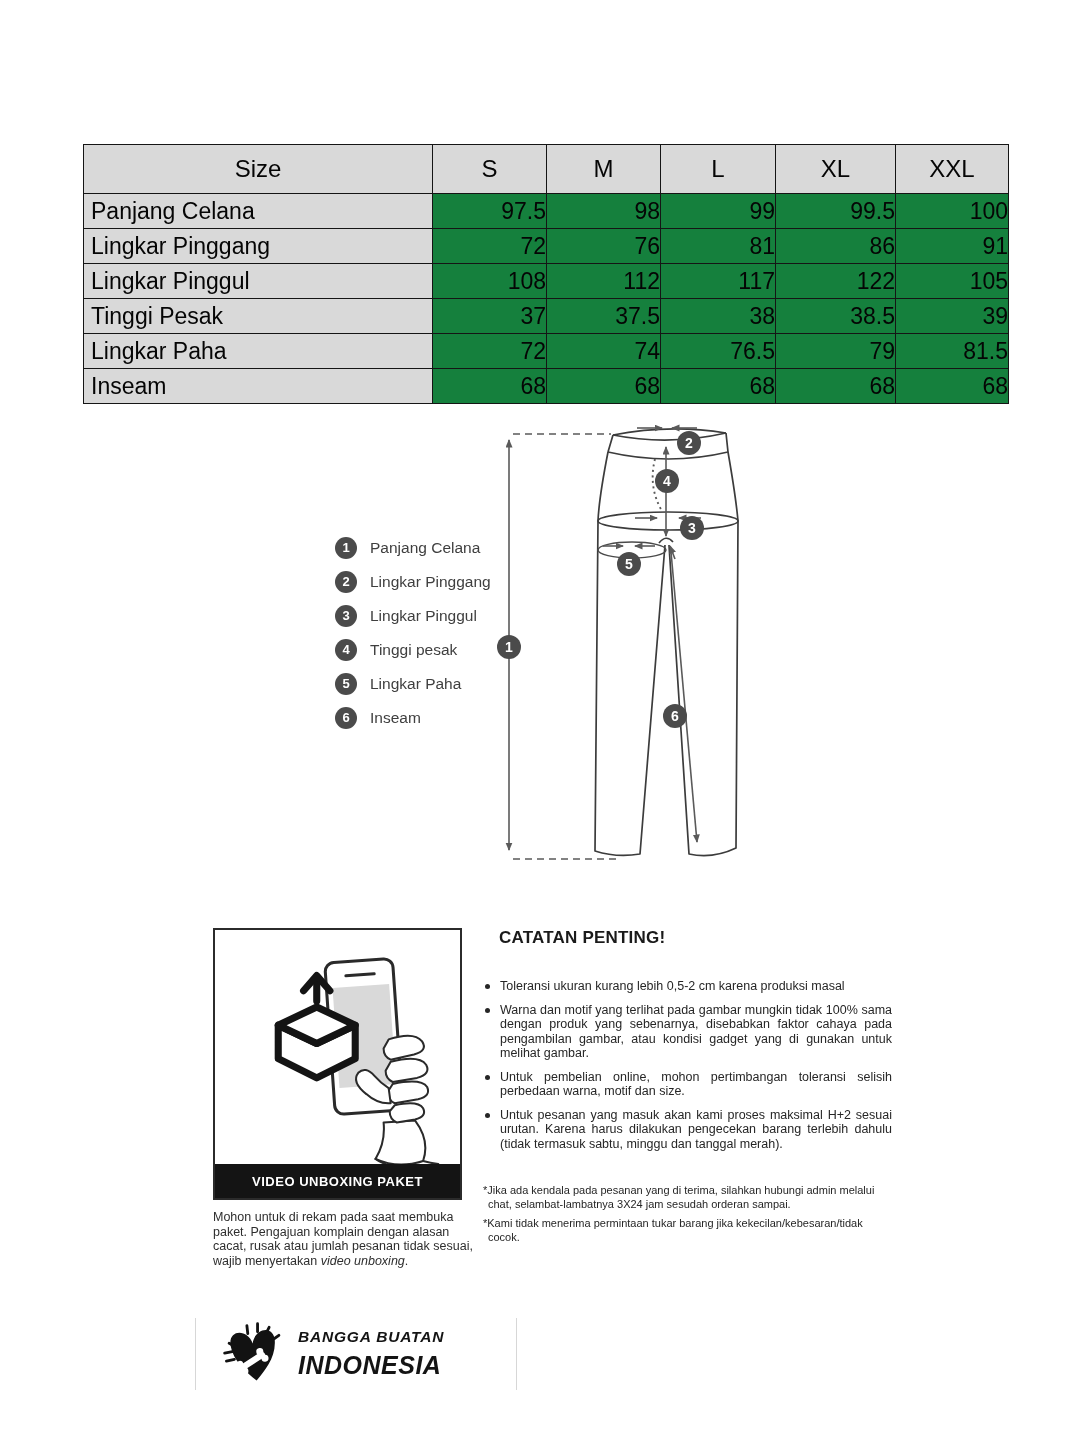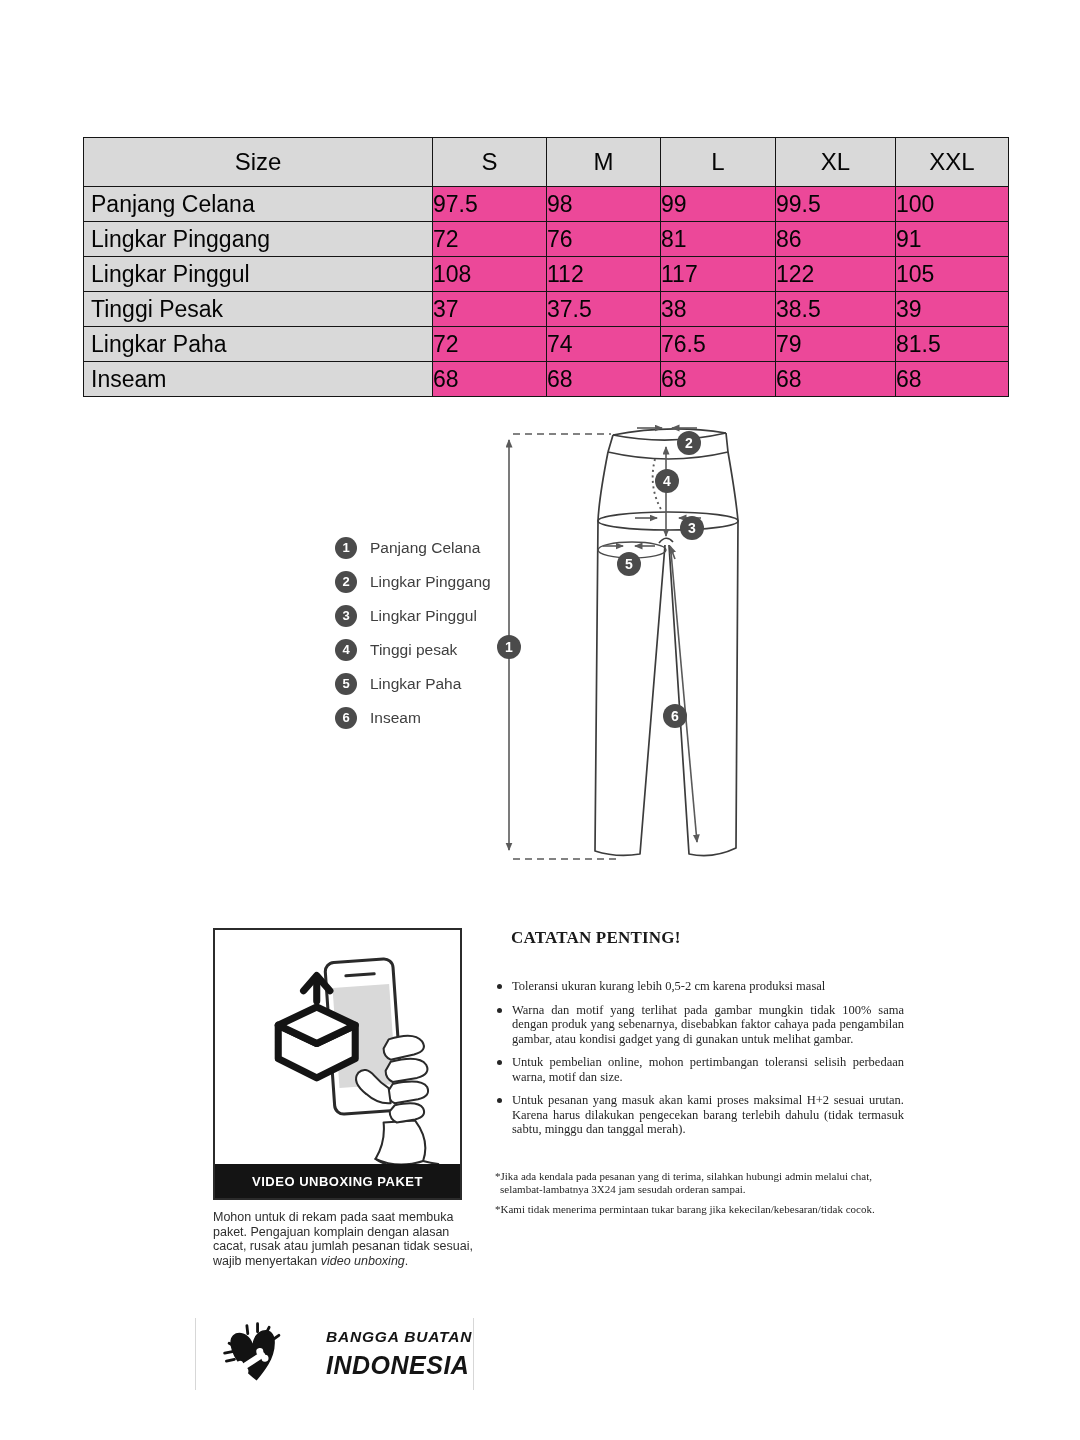--- a/index.html
+++ b/index.html
@@ -4,26 +4,26 @@
 <style>
   html,body{margin:0;padding:0;background:#fff;}
   #page{position:relative;width:1080px;height:1440px;background:#ffffff;overflow:hidden;
         font-family:"Liberation Sans",sans-serif;color:#111;}
 
   
   #title{position:absolute;left:133px;top:62px;font-size:27px;font-weight:700;
          letter-spacing:.2px;color:#0d0d0d;white-space:nowrap;}
 
   
-  #size-table{position:absolute;left:83px;top:137px;width:925px;border-collapse:collapse;
+  #size-table{position:absolute;left:83px;top:144px;width:925px;border-collapse:collapse;
               table-layout:fixed;}
   #size-table td,#size-table th{border:1.6px solid #151515;font-weight:400;
               font-size:23px;color:#050505;padding:0;}
   #size-table th{height:48px;background:#d9d9d9;text-align:center;font-weight:400;font-size:24px;}
-  #size-table td{height:34px;text-align:left;background:#ec4899;}
+  #size-table td{height:34px;text-align:right;background:#15803d;}
   #size-table td.rowlabel{background:#d9d9d9;text-align:left;padding-left:7px;}
 
   
   #diagram{position:absolute;left:485px;top:412px;width:310px;height:465px;}
   .marker{position:absolute;width:24px;height:24px;border-radius:50%;background:#4b4b4b;
           color:#fff;font-size:14px;font-weight:700;line-height:24px;text-align:center;}
   #legend{position:absolute;left:335px;top:531px;}
   .legend-item{display:flex;align-items:center;height:34px;}
   .legend-dot{width:22px;height:22px;border-radius:50%;background:#4b4b4b;color:#fff;
           font-size:13px;font-weight:700;line-height:22px;text-align:center;flex:none;}
@@ -32,35 +32,35 @@
   
   #unboxing-card{position:absolute;left:213px;top:928px;width:245px;height:268px;
           border:2px solid #2b2b2b;background:#fff;display:flex;flex-direction:column;}
   #unboxing-art{flex:1;}
   #unboxing-banner{height:34px;background:#141414;color:#fff;display:flex;align-items:center;
           justify-content:center;font-size:13px;font-weight:700;letter-spacing:.5px;}
   #unboxing-note{position:absolute;left:213px;top:1210px;width:268px;font-size:12.5px;
           line-height:14.5px;color:#2e2e2e;}
 
   
-  #notes{position:absolute;left:495px;top:928px;width:412px;color:#262626;font-family:Liberation Serif, serif;}
+  #notes{position:absolute;left:483px;top:928px;width:412px;color:#262626;}
   #notes-heading{margin-left:16px;font-size:17px;font-weight:800;letter-spacing:.2px;color:#1a1a1a;}
   #bullets{margin-top:31px;}
   .bullet{display:flex;margin-bottom:9px;}
   .bullet-dot{width:5px;height:5px;border-radius:50%;background:#262626;margin:5px 10px 0 2px;flex:none;}
   .bullet-text{font-size:12.5px;line-height:14.5px;text-align:justify;width:392px;}
   #footnotes{margin-top:33px;font-size:11px;line-height:13.5px;}
   .footnote{margin-bottom:6px;padding-left:5px;text-indent:-5px;}
   .fn-bold{font-weight:700;}
   .fn-line2{display:block;padding-left:2px;text-indent:0;}
 
   
-  #logo-card{position:absolute;left:195px;top:1318px;width:279px;height:72px;background:#fff;
+  #logo-card{position:absolute;left:195px;top:1318px;width:322px;height:72px;background:#fff;
           border-left:1px solid #d7d7d7;border-right:1px solid #d7d7d7;
-          display:flex;align-items:center;padding-left:26px;box-sizing:border-box;gap:28px;}
+          display:flex;align-items:center;padding-left:26px;box-sizing:border-box;}
   #logo-text{margin-left:12px;font-style:italic;color:#141414;}
   #logo-line1{font-size:15.5px;font-weight:600;letter-spacing:.8px;}
   #logo-line2{font-size:25px;font-weight:800;letter-spacing:.5px;margin-top:5px;}
 </style>
 </head>
 <body>
 
 <div id="page">
 
 

